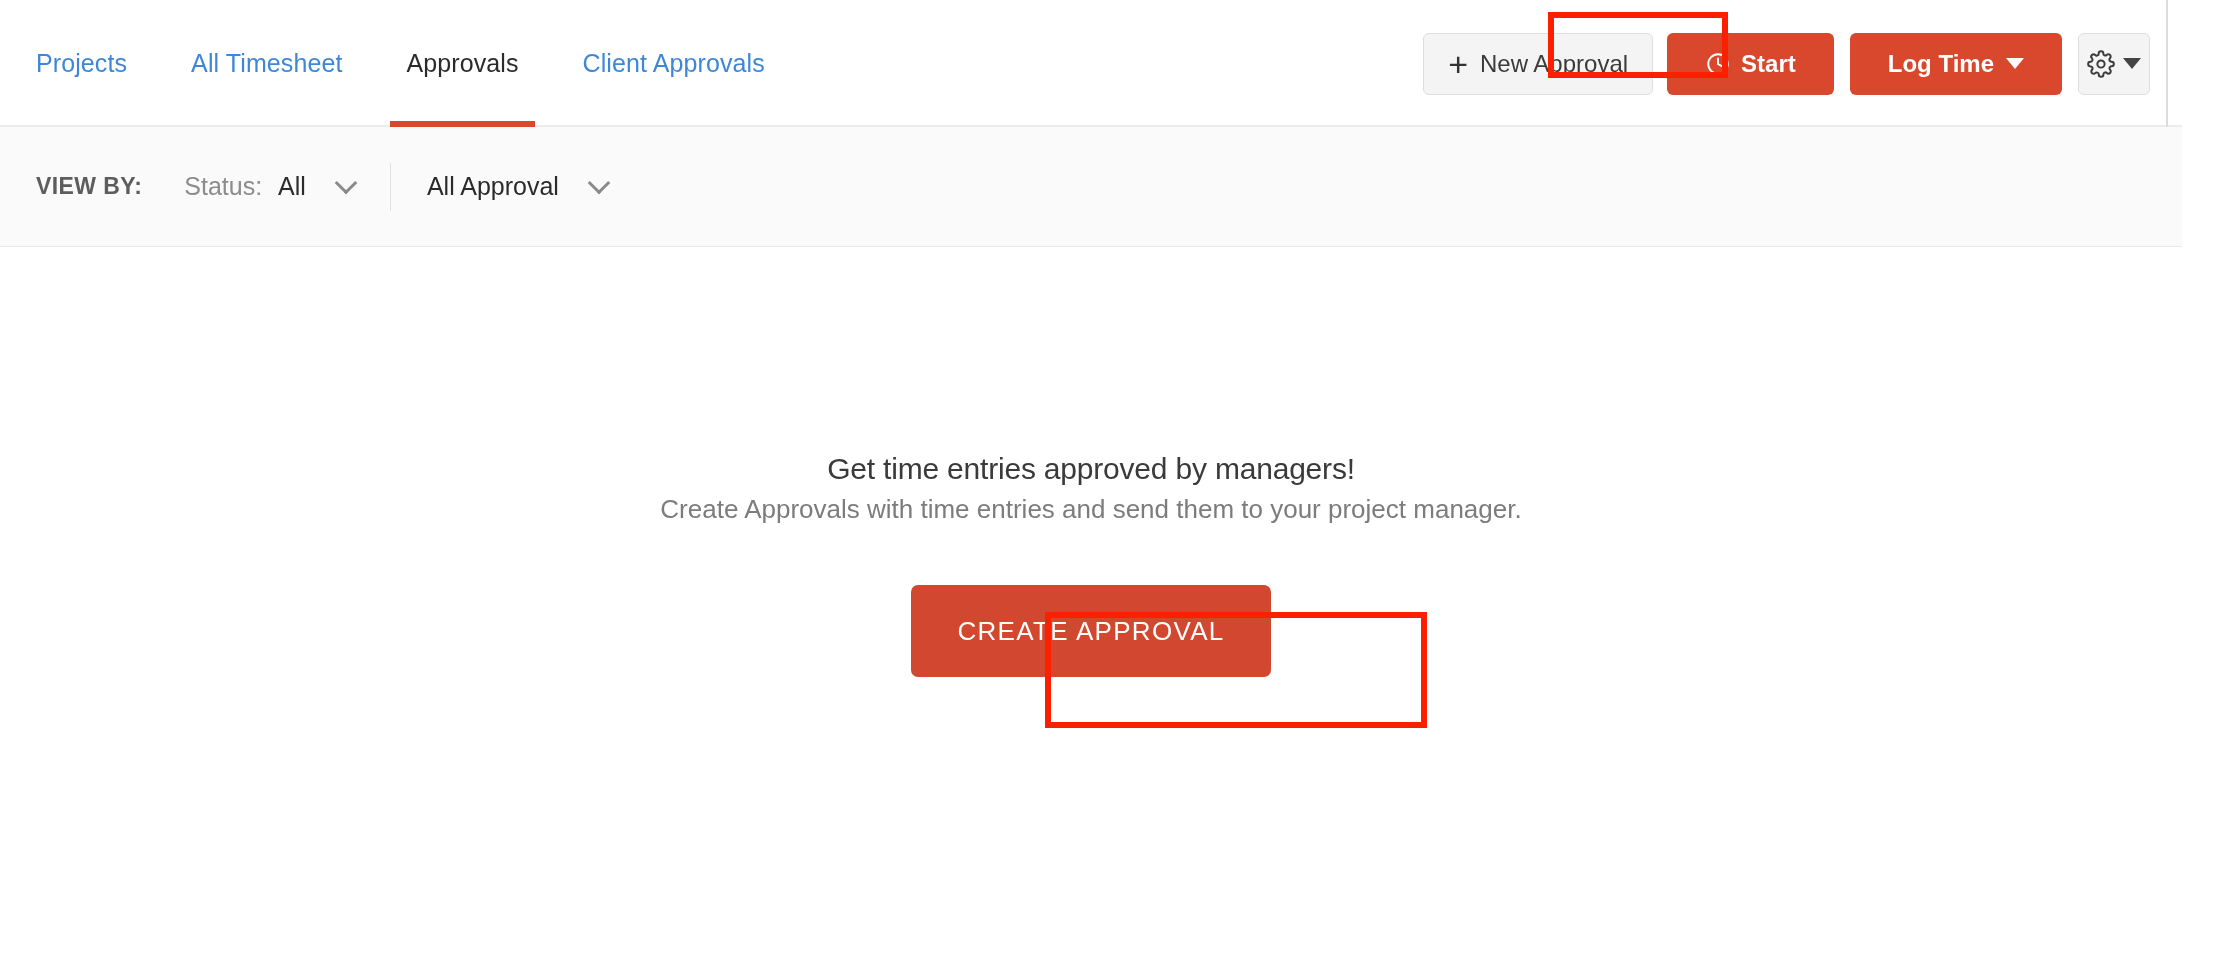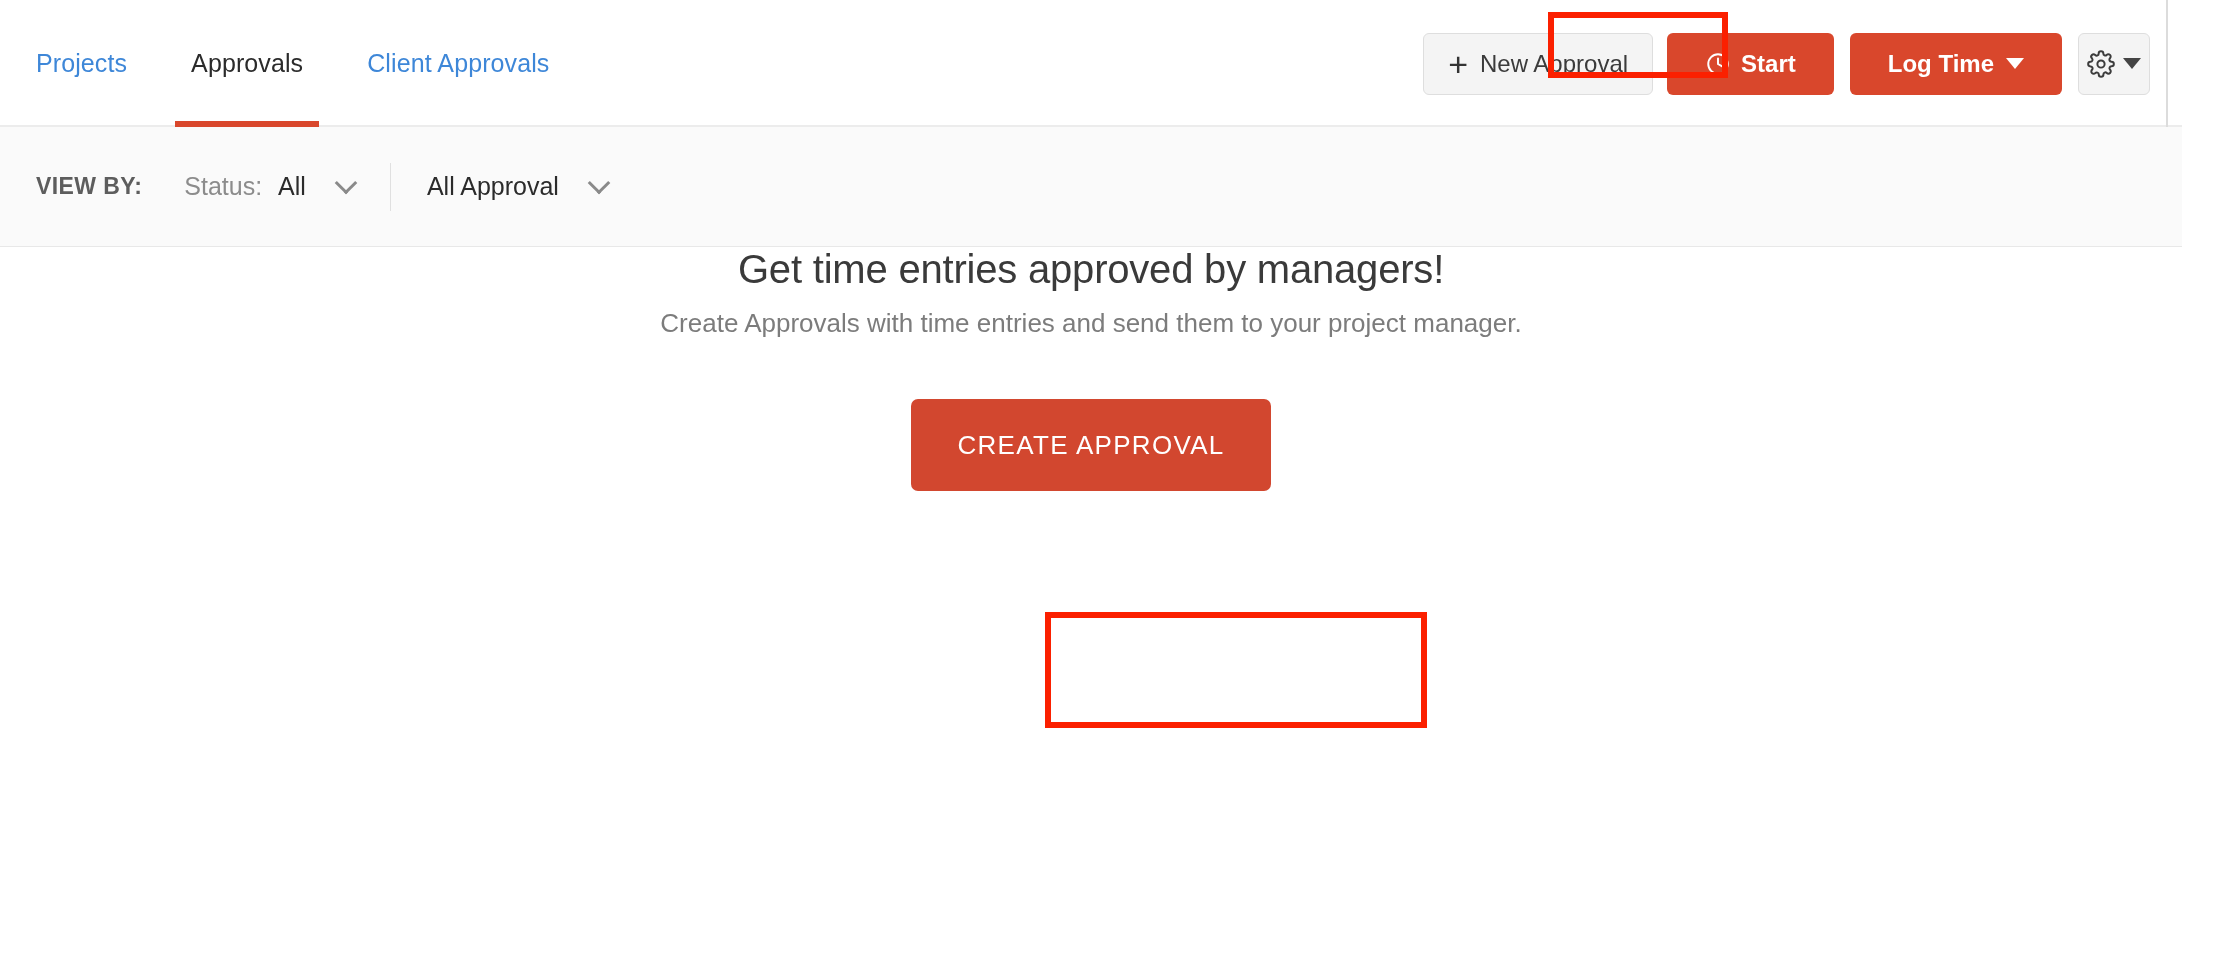--- a/index.html
+++ b/index.html
@@ -205,28 +205,29 @@
   .content {
     height: 723px;
     display: flex;
     flex-direction: column;
     align-items: center;
     background: #ffffff;
     position: relative;
   }
 
   .empty-title {
-    font-size: 40px;
+    margin-top: 205px;
+    font-size: 30px;
     font-weight: 400;
     color: #3a3a3a;
     letter-spacing: -0.2px;
   }
 
   .empty-sub {
-    margin-top: 16px;
+    margin-top: 8px;
     font-size: 26px;
     color: #7c7c7c;
   }
 
   .create-btn {
     margin-top: 60px;
     height: 92px;
     padding: 0 46px;
     background: #d2472f;
     color: #ffffff;
@@ -253,20 +254,23 @@
 <body>
 
 <div class="app">
 
   <div class="topbar">
 
     <div class="tabs">
       <div class="tab">
         <span>Projects</span>
       </div>
+      <div class="tab">
+        <span>All Timesheet</span>
+      </div>
       <div class="tab active">
         <span>Approvals</span>
         <span class="tab-underline"></span>
       </div>
       <div class="tab">
         <span>Client Approvals</span>
       </div>
     </div>
 
     <div class="actions">

